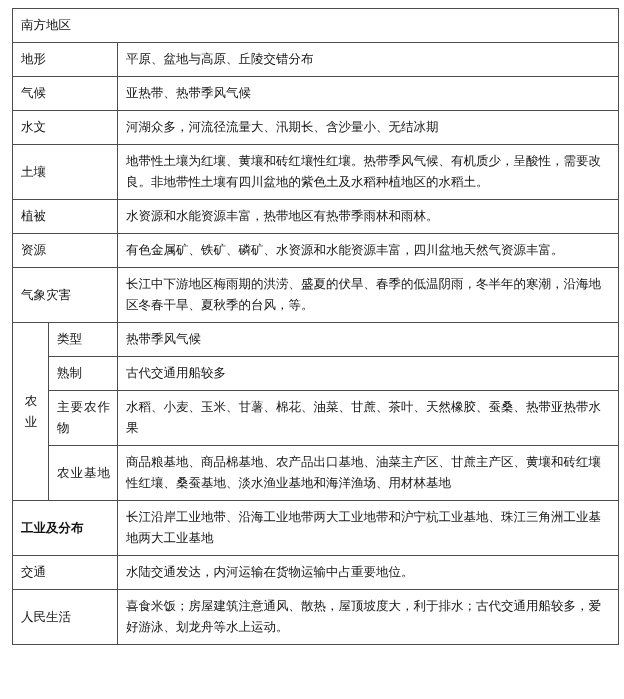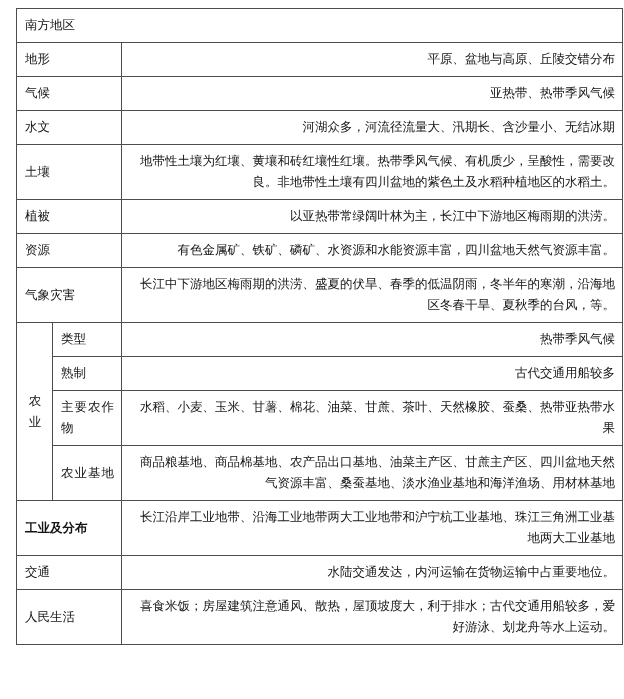--- a/index.html
+++ b/index.html
@@ -10,24 +10,23 @@
   body {
     width: 624px;
     height: 699px;
     font-family: "Liberation Sans", "DejaVu Sans", sans-serif;
     color: #1a1a1a;
     overflow: hidden;
   }
 
   .sheet {
     position: absolute;
-    left: 0;
+    left: 12px;
     top: 8px;
     width: 606px;
-    padding-left: 16px;
   }
 
   table.region-table {
     border-collapse: collapse;
     width: 606px;
     table-layout: fixed;
     background: #fff;
   }
 
   table.region-table td {
@@ -67,21 +66,21 @@
   }
   td.vert-label .vtext {
     display: block;
     width: 1em;
     margin: 16px auto;
     word-break: break-all;
     text-align: left;
   }
 
   td.body {
-    text-align: right;
+    text-align: left;
   }
 
   td.wrap-label {
     line-height: 26px;
     font-weight: bold;
   }
 </style>
 </head>
 <body>
 
@@ -113,21 +112,21 @@
         <td class="body">河湖众多，河流径流量大、汛期长、含沙量小、无结冰期</td>
       </tr>
 
       <tr>
         <td class="label" colspan="2">土壤</td>
         <td class="body">地带性土壤为红壤、黄壤和砖红壤性红壤。热带季风气候、有机质少，呈酸性，需要改良。非地带性土壤有四川盆地的紫色土及水稻种植地区的水稻土。</td>
       </tr>
 
       <tr>
         <td class="label" colspan="2">植被</td>
-        <td class="body">以亚热带常绿阔叶林为主，长江中下游地区梅雨期的洪涝。</td>
+        <td class="body">水资源和水能资源丰富，热带地区有热带季雨林和雨林。</td>
       </tr>
 
       <tr>
         <td class="label" colspan="2">资源</td>
         <td class="body">有色金属矿、铁矿、磷矿、水资源和水能资源丰富，四川盆地天然气资源丰富。</td>
       </tr>
 
       <tr>
         <td class="label" colspan="2">气象灾害</td>
         <td class="body">长江中下游地区梅雨期的洪涝、盛夏的伏旱、春季的低温阴雨，冬半年的寒潮，沿海地区冬春干旱、夏秋季的台风，等。</td>
@@ -146,21 +145,21 @@
         <td class="body">古代交通用船较多</td>
       </tr>
 
       <tr>
         <td class="label-justify">主要农作物</td>
         <td class="body">水稻、小麦、玉米、甘薯、棉花、油菜、甘蔗、茶叶、天然橡胶、蚕桑、热带亚热带水果</td>
       </tr>
 
       <tr>
         <td class="label-justify">农业基地</td>
-        <td class="body">商品粮基地、商品棉基地、农产品出口基地、油菜主产区、甘蔗主产区、四川盆地天然气资源丰富、桑蚕基地、淡水渔业基地和海洋渔场、用材林基地</td>
+        <td class="body">商品粮基地、商品棉基地、农产品出口基地、油菜主产区、甘蔗主产区、黄壤和砖红壤性红壤、桑蚕基地、淡水渔业基地和海洋渔场、用材林基地</td>
       </tr>
 
       <tr>
         <td class="label wrap-label" colspan="2">工业及分布</td>
         <td class="body">长江沿岸工业地带、沿海工业地带两大工业地带和沪宁杭工业基地、珠江三角洲工业基地两大工业基地</td>
       </tr>
 
       <tr>
         <td class="label" colspan="2">交通</td>
         <td class="body">水陆交通发达，内河运输在货物运输中占重要地位。</td>

